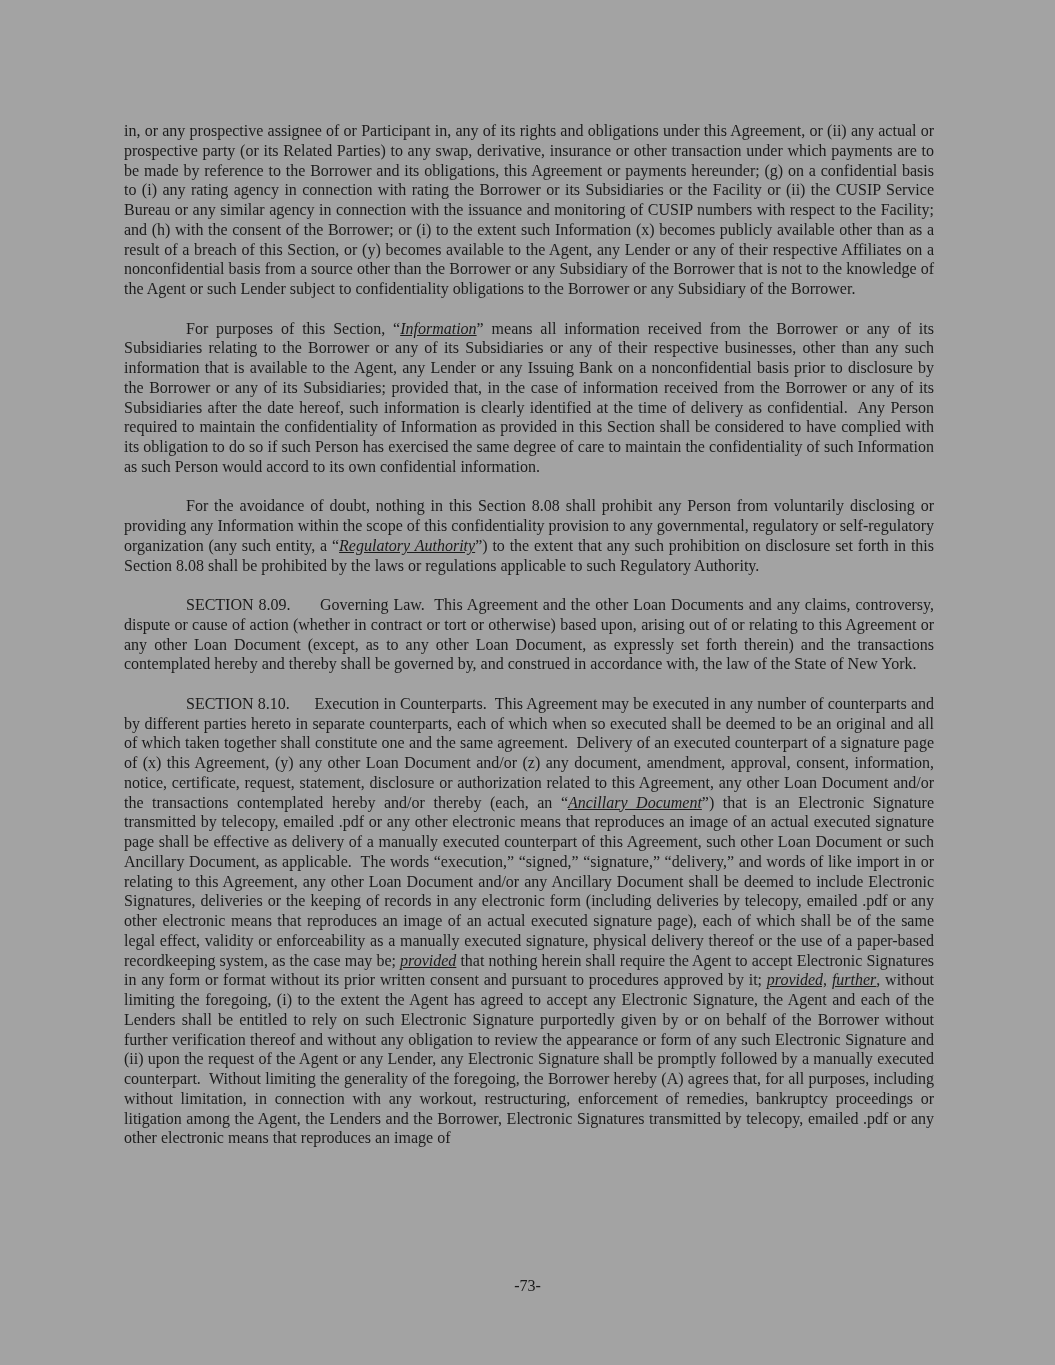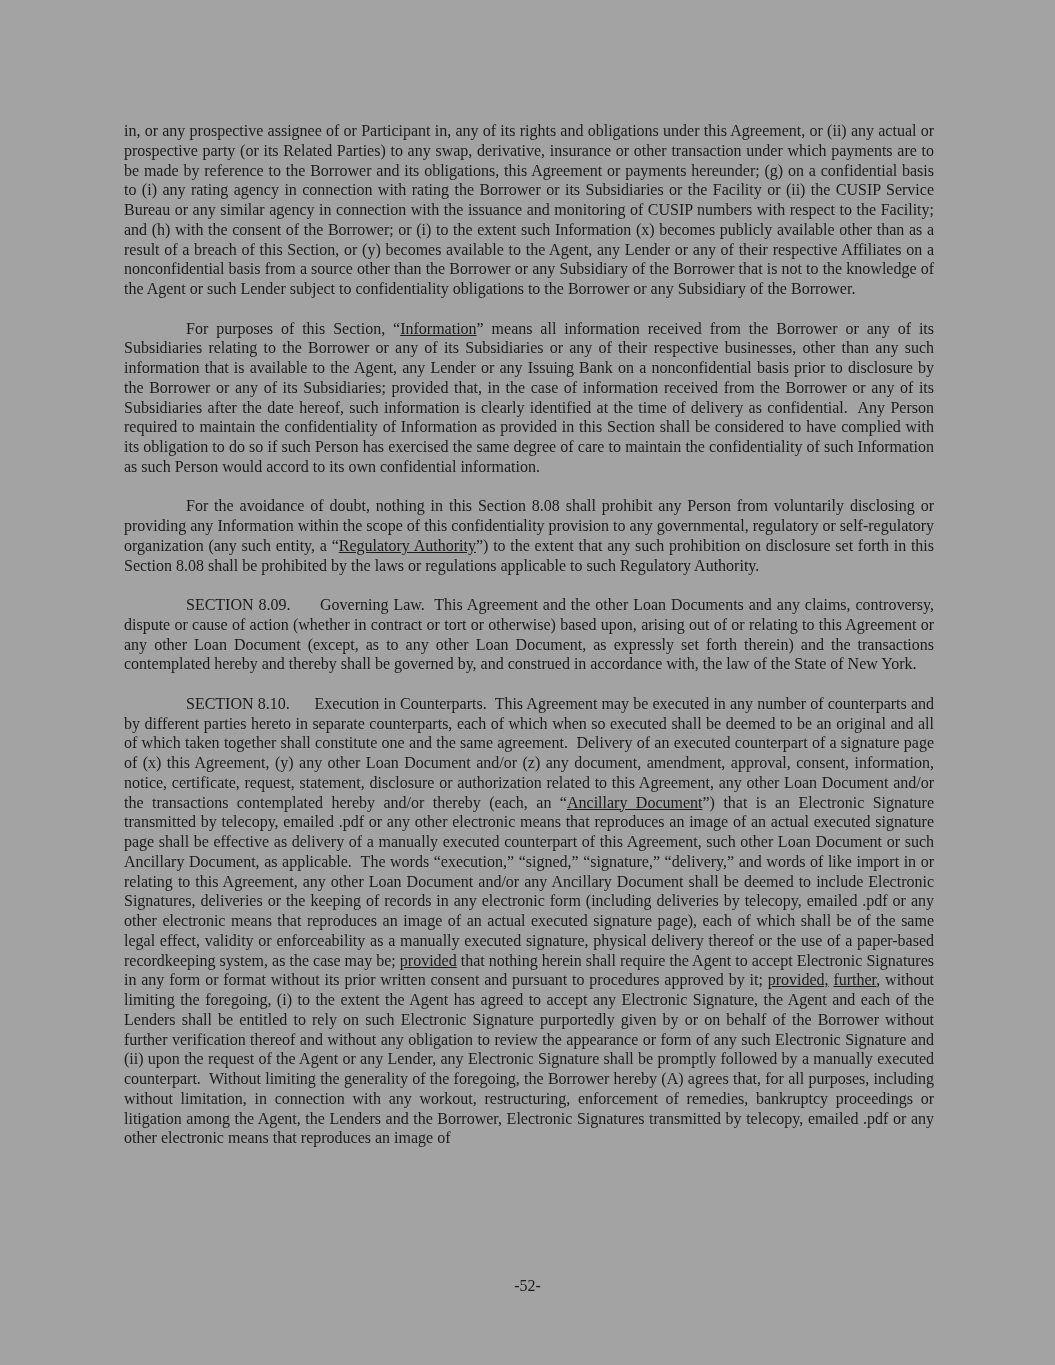--- a/index.html
+++ b/index.html
@@ -27,20 +27,21 @@
     text-align: justify;
   }
   .para {
     margin: 0 0 19.75px 0;
   }
   .para.indent {
     text-indent: 62px;
   }
   .underline {
     text-decoration: underline;
+    font-style: italic;
   }
   .page-footer {
     position: absolute;
     left: 0;
     right: 0;
     top: 1276px;
     text-align: center;
     font-size: 16px;
     line-height: 20px;
     color: #1b1b1b;
@@ -51,15 +52,15 @@
 
 <div class="page">
   <main class="content">
       <p class="para"><span>in, or any prospective assignee of or Participant in, any of its rights and obligations under this Agreement, or (ii) any actual or prospective party (or its Related Parties) to any swap, derivative, insurance or other transaction under which payments are to be made by reference to the Borrower and its obligations, this Agreement or payments hereunder; (g) on a confidential basis to (i) any rating agency in connection with rating the Borrower or its Subsidiaries or the Facility or (ii) the CUSIP Service Bureau or any similar agency in connection with the issuance and monitoring of CUSIP numbers with respect to the Facility; and (h) with the consent of the Borrower; or (i) to the extent such Information (x) becomes publicly available other than as a result of a breach of this Section, or (y) becomes available to the Agent, any Lender or any of their respective Affiliates on a nonconfidential basis from a source other than the Borrower or any Subsidiary of the Borrower that is not to the knowledge of the Agent or such Lender subject to confidentiality obligations to the Borrower or any Subsidiary of the Borrower.</span></p>
       <p class="para indent"><span>For purposes of this Section, “</span><span class="underline">Information</span><span>” means all information received from the Borrower or any of its Subsidiaries relating to the Borrower or any of its Subsidiaries or any of their respective businesses, other than any such information that is available to the Agent, any Lender or any Issuing Bank on a nonconfidential basis prior to disclosure by the Borrower or any of its Subsidiaries; provided that, in the case of information received from the Borrower or any of its Subsidiaries after the date hereof, such information is clearly identified at the time of delivery as confidential.&nbsp; Any Person required to maintain the confidentiality of Information as provided in this Section shall be considered to have complied with its obligation to do so if such Person has exercised the same degree of care to maintain the confidentiality of such Information as such Person would accord to its own confidential information.</span></p>
       <p class="para indent"><span>For the avoidance of doubt, nothing in this Section 8.08 shall prohibit any Person from voluntarily disclosing or providing any Information within the scope of this confidentiality provision to any governmental, regulatory or self-regulatory organization (any such entity, a “</span><span class="underline">Regulatory Authority</span><span>”) to the extent that any such prohibition on disclosure set forth in this Section 8.08 shall be prohibited by the laws or regulations applicable to such Regulatory Authority.</span></p>
       <p class="para indent"><span>SECTION 8.09.&nbsp;&nbsp;&nbsp;&nbsp;&nbsp; Governing Law.&nbsp; This Agreement and the other Loan Documents and any claims, controversy, dispute or cause of action (whether in contract or tort or otherwise) based upon, arising out of or relating to this Agreement or any other Loan Document (except, as to any other Loan Document, as expressly set forth therein) and the transactions contemplated hereby and thereby shall be governed by, and construed in accordance with, the law of the State of New York.</span></p>
       <p class="para indent"><span>SECTION 8.10.&nbsp;&nbsp;&nbsp;&nbsp;&nbsp; Execution in Counterparts.&nbsp; This Agreement may be executed in any number of counterparts and by different parties hereto in separate counterparts, each of which when so executed shall be deemed to be an original and all of which taken together shall constitute one and the same agreement.&nbsp; Delivery of an executed counterpart of a signature page of (x) this Agreement, (y) any other Loan Document and/or (z) any document, amendment, approval, consent, information, notice, certificate, request, statement, disclosure or authorization related to this Agreement, any other Loan Document and/or the transactions contemplated hereby and/or thereby (each, an “</span><span class="underline">Ancillary Document</span><span>”) that is an Electronic Signature transmitted by telecopy, emailed .pdf or any other electronic means that reproduces an image of an actual executed signature page shall be effective as delivery of a manually executed counterpart of this Agreement, such other Loan Document or such Ancillary Document, as applicable.&nbsp; The words “execution,” “signed,” “signature,” “delivery,” and words of like import in or relating to this Agreement, any other Loan Document and/or any Ancillary Document shall be deemed to include Electronic Signatures, deliveries or the keeping of records in any electronic form (including deliveries by telecopy, emailed .pdf or any other electronic means that reproduces an image of an actual executed signature page), each of which shall be of the same legal effect, validity or enforceability as a manually executed signature, physical delivery thereof or the use of a paper-based recordkeeping system, as the case may be; </span><span class="underline">provided</span><span> that nothing herein shall require the Agent to accept Electronic Signatures in any form or format without its prior written consent and pursuant to procedures approved by it; </span><span class="underline">provided,</span><span> </span><span class="underline">further</span><span>, without limiting the foregoing, (i) to the extent the Agent has agreed to accept any Electronic Signature, the Agent and each of the Lenders shall be entitled to rely on such Electronic Signature purportedly given by or on behalf of the Borrower without further verification thereof and without any obligation to review the appearance or form of any such Electronic Signature and (ii) upon the request of the Agent or any Lender, any Electronic Signature shall be promptly followed by a manually executed counterpart.&nbsp; Without limiting the generality of the foregoing, the Borrower hereby (A) agrees that, for all purposes, including without limitation, in connection with any workout, restructuring, enforcement of remedies, bankruptcy proceedings or litigation among the Agent, the Lenders and the Borrower, Electronic Signatures transmitted by telecopy, emailed .pdf or any other electronic means that reproduces an image of</span></p>
     </main>
   <footer class="page-footer">
-    <span>-52-</span>
+    <span>-73-</span>
   </footer>
 </div>
 
 </body></html>

